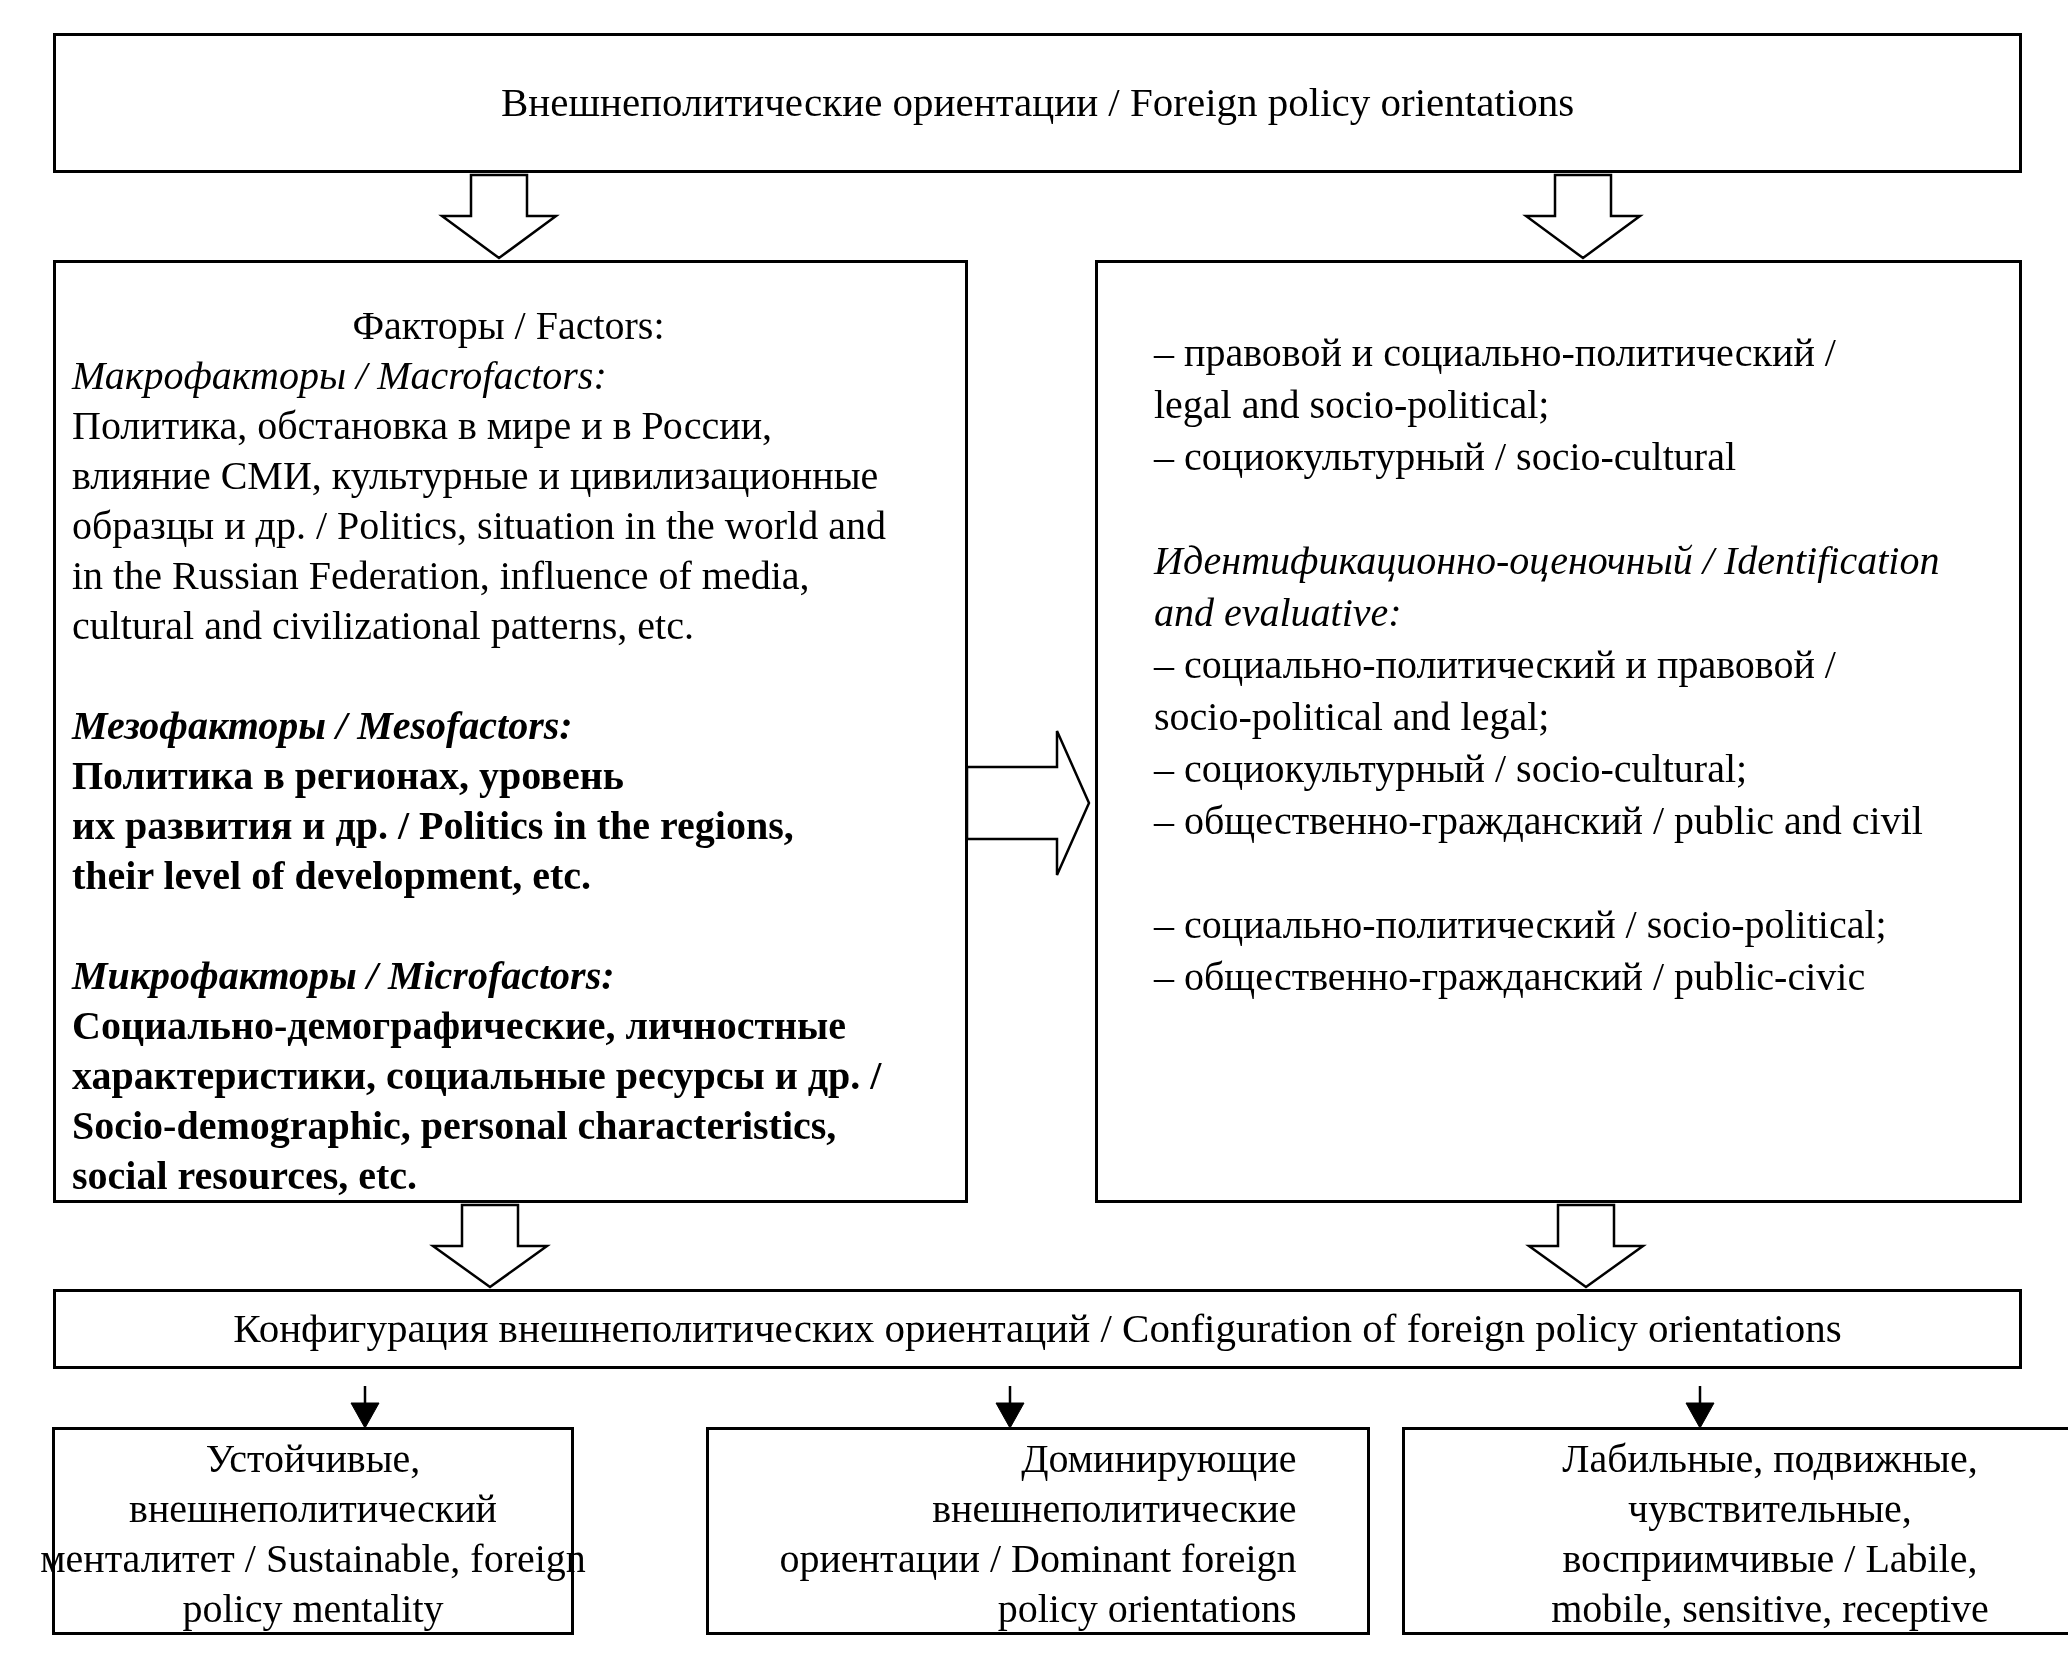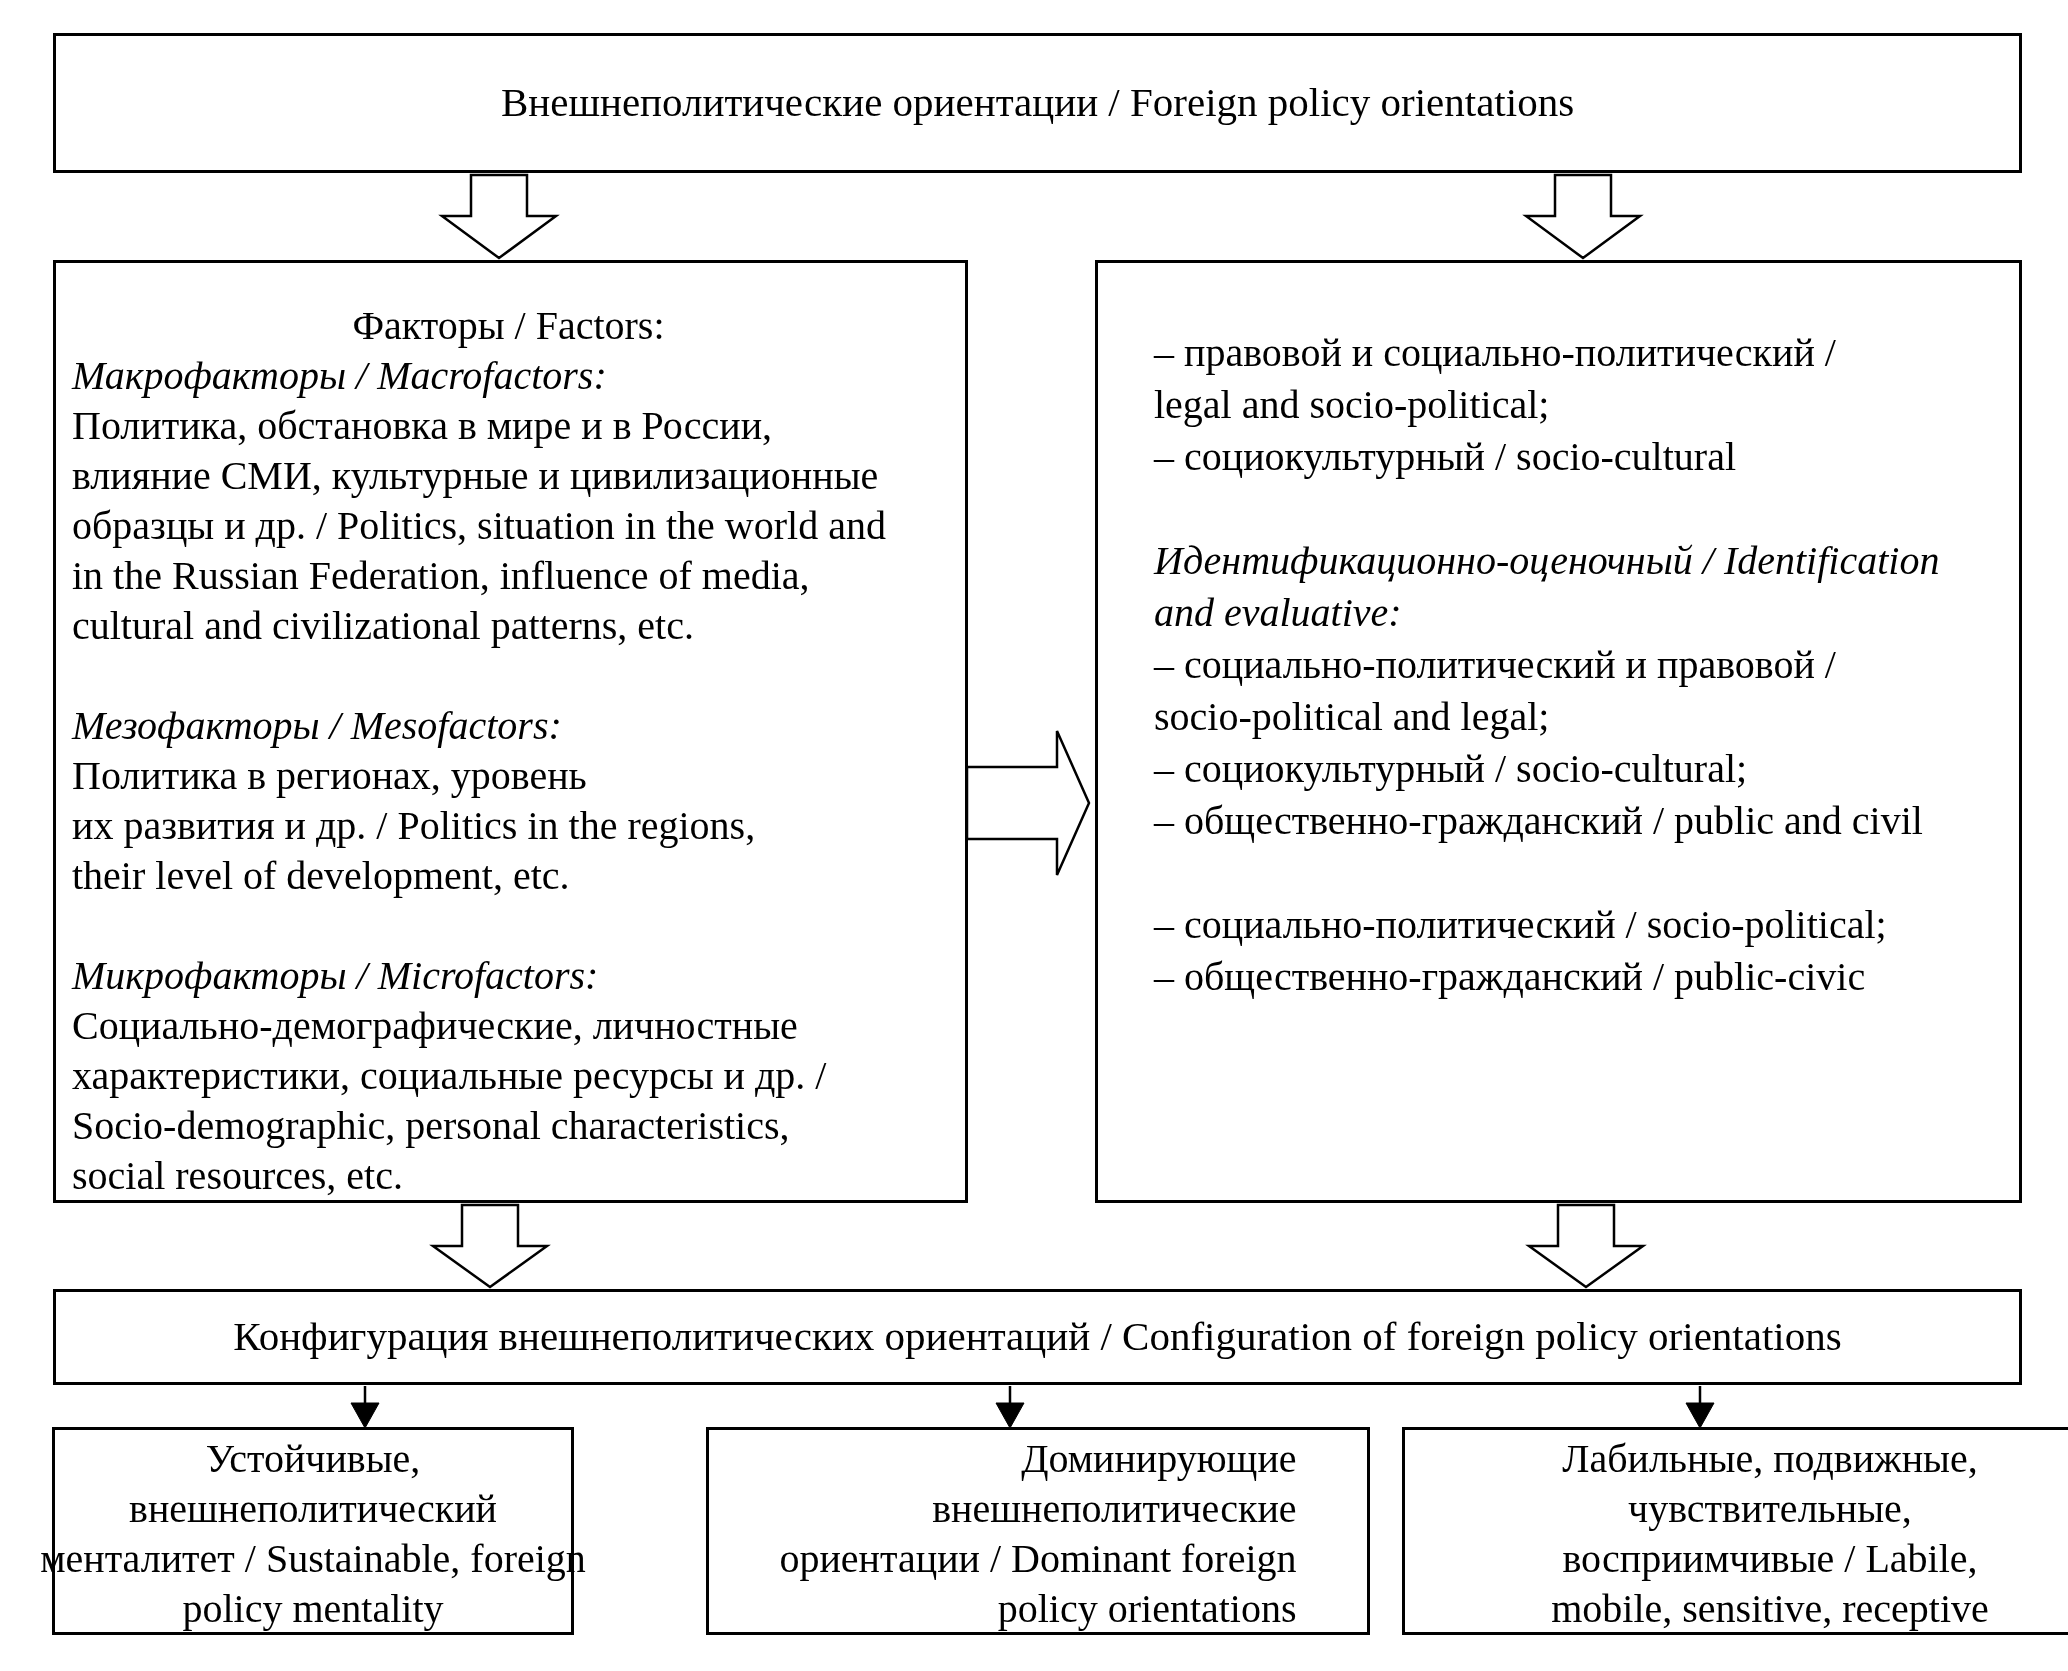--- a/index.html
+++ b/index.html
@@ -30,33 +30,33 @@
     white-space: pre;
   }
   
   .factors-box {
     left: 53px; top: 260px; width: 915px; height: 943px;
     padding: 38px 20px 0 16px;
     font-size: 40px; line-height: 50px;
   }
   .factors-title { text-align: center; white-space: pre; }
   .group { margin-top: 0; }
-  .factors-box .group + .group { margin-top: 50px; }
+  .factors-box .group + .group { margin-top: 50px; font-weight: bold; }
   .group-heading { font-style: italic; white-space: pre; }
   .group-body { white-space: pre; }
   
   .components-box {
     left: 1095px; top: 260px; width: 927px; height: 943px;
     padding: 64px 16px 0 56px;
     font-size: 40px; line-height: 52px;
   }
   .components-box .group + .group { margin-top: 52px; }
   
   .config-box {
-    left: 53px; top: 1289px; width: 1969px; height: 96px;
+    left: 53px; top: 1289px; width: 1969px; height: 80px;
   }
   
   .outcome-box {
     top: 1427px; height: 208px;
     padding-top: 4px;
     font-size: 40px; line-height: 50px;
     text-align: center;
     display: flex; justify-content: center;
   }
   .outcome-text { white-space: pre; }

